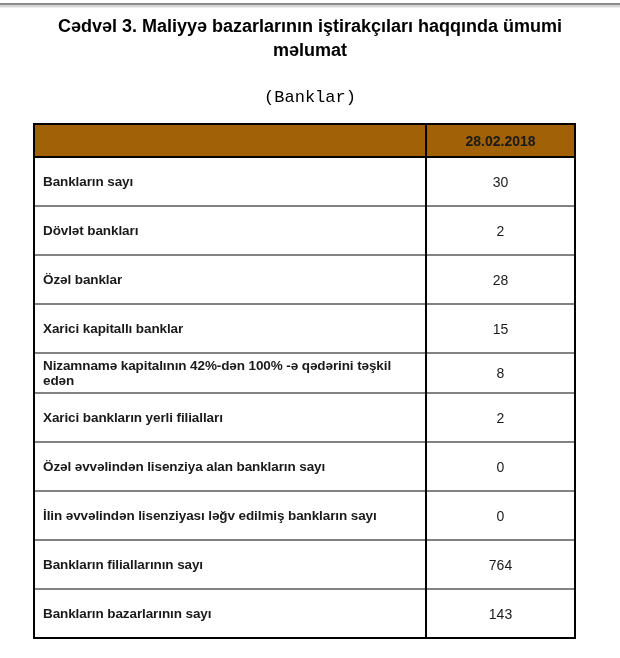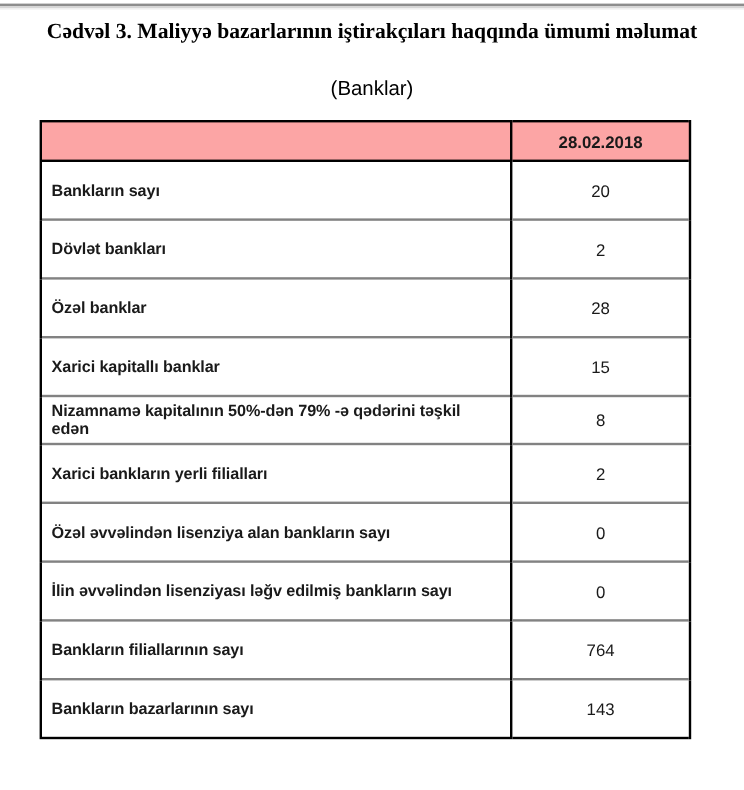--- a/index.html
+++ b/index.html
@@ -14,30 +14,30 @@
   .top-rule {
     position: absolute;
     top: 3px; left: 0; right: 0;
     height: 5px;
     background: linear-gradient(#8d8d8d 0 40%, #d6d6d6 40% 75%, #efefef 75% 100%);
   }
   .title {
     margin: 14px auto 0;
     max-width: 560px;
     text-align: center;
-    font-family: Liberation Serif, serif;
+    font-family: Liberation Sans, sans-serif;
     font-weight: bold;
     font-size: 18px;
     line-height: 24px;
     color: #000;
   }
   .subtitle {
     margin-top: 26px;
     text-align: center;
-    font-family: Liberation Sans, sans-serif;
+    font-family: Liberation Mono, monospace;
     font-size: 17px;
     color: #000;
   }
   table.stats {
     border-collapse: collapse;
     margin: 16px 0 0 33px;
     width: 543px;
     table-layout: fixed;
   }
   table.stats, table.stats th, table.stats td {
@@ -67,44 +67,44 @@
 </style>
 </head>
 <body>
 
 <div class="page">
   <div class="top-rule"></div>
   <h1 class="title">Cədvəl 3. Maliyyə bazarlarının iştirakçıları haqqında ümumi məlumat</h1>
   <div class="subtitle">(Banklar)</div>
   <table class="stats">
     <thead>
-      <tr style="background: #fca5a5;">
+      <tr style="background: #a16207;">
         <th class="label"></th>
         <th class="value">28.02.2018</th>
       </tr>
     </thead>
     <tbody id="rows">
         <tr class="bold">
           <td class="label">Bankların sayı</td>
-          <td class="value">20</td>
+          <td class="value">30</td>
         </tr>
         <tr>
           <td class="label">Dövlət bankları</td>
           <td class="value">2</td>
         </tr>
         <tr>
           <td class="label">Özəl banklar</td>
           <td class="value">28</td>
         </tr>
         <tr>
           <td class="label">Xarici kapitallı banklar</td>
           <td class="value">15</td>
         </tr>
         <tr class="tall">
-          <td class="label">Nizamnamə kapitalının 50%-dən 79% -ə qədərini təşkil edən</td>
+          <td class="label">Nizamnamə kapitalının 42%-dən 100% -ə qədərini təşkil edən</td>
           <td class="value">8</td>
         </tr>
         <tr>
           <td class="label">Xarici bankların yerli filialları</td>
           <td class="value">2</td>
         </tr>
         <tr>
           <td class="label">Özəl əvvəlindən lisenziya alan bankların sayı</td>
           <td class="value">0</td>
         </tr>

